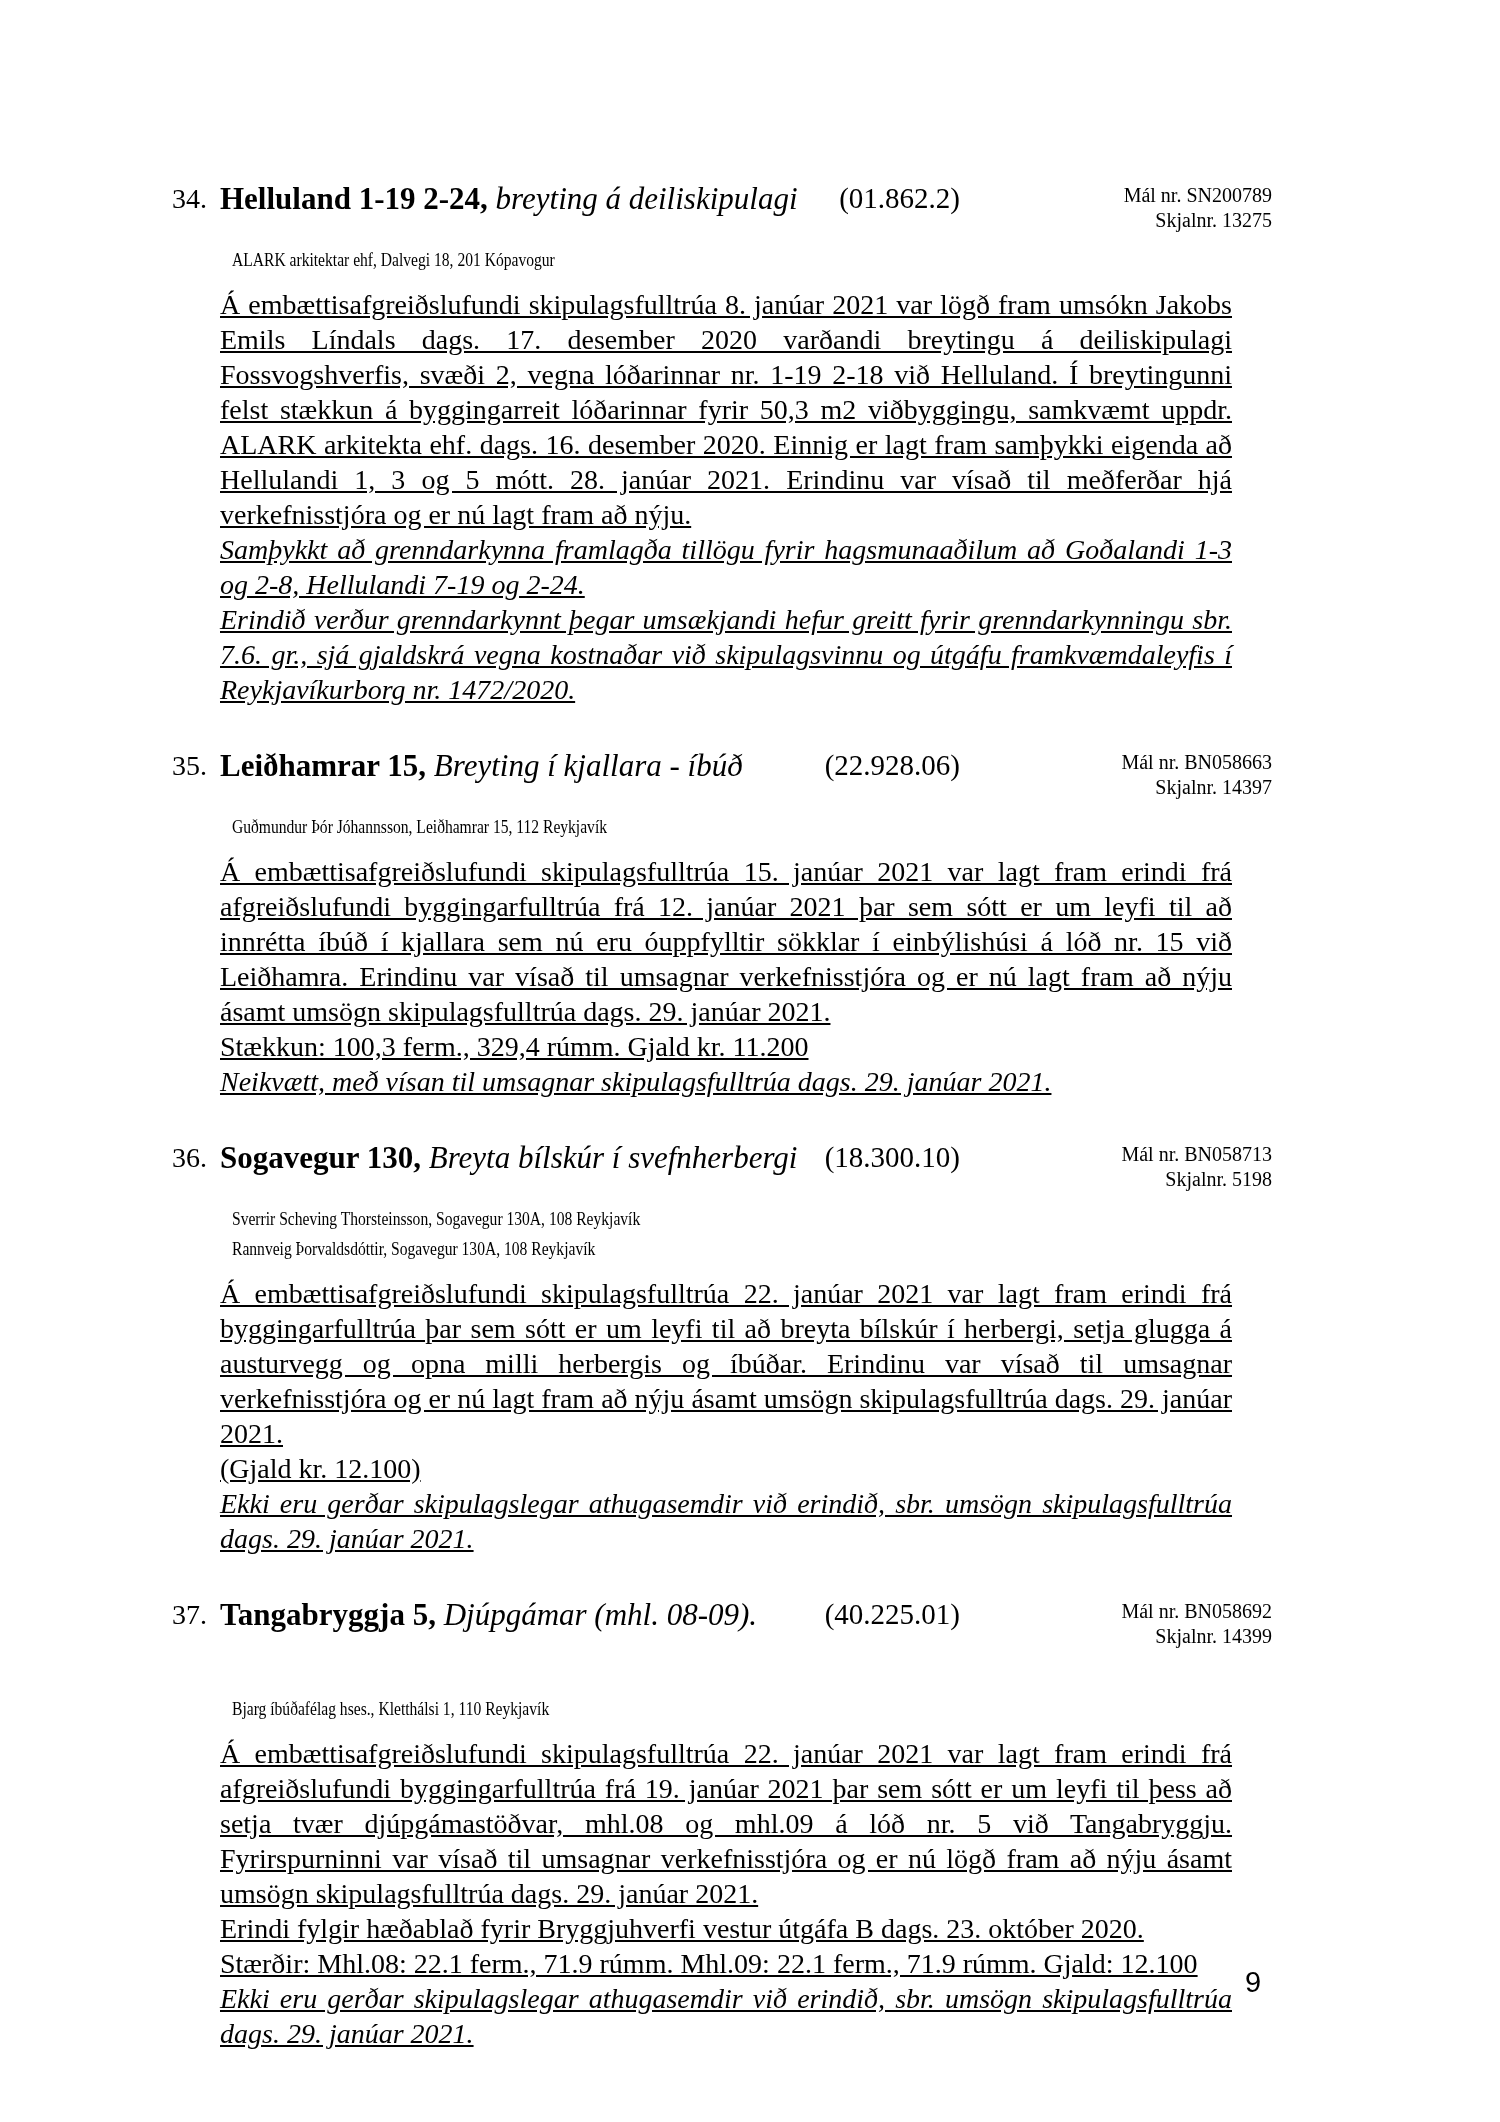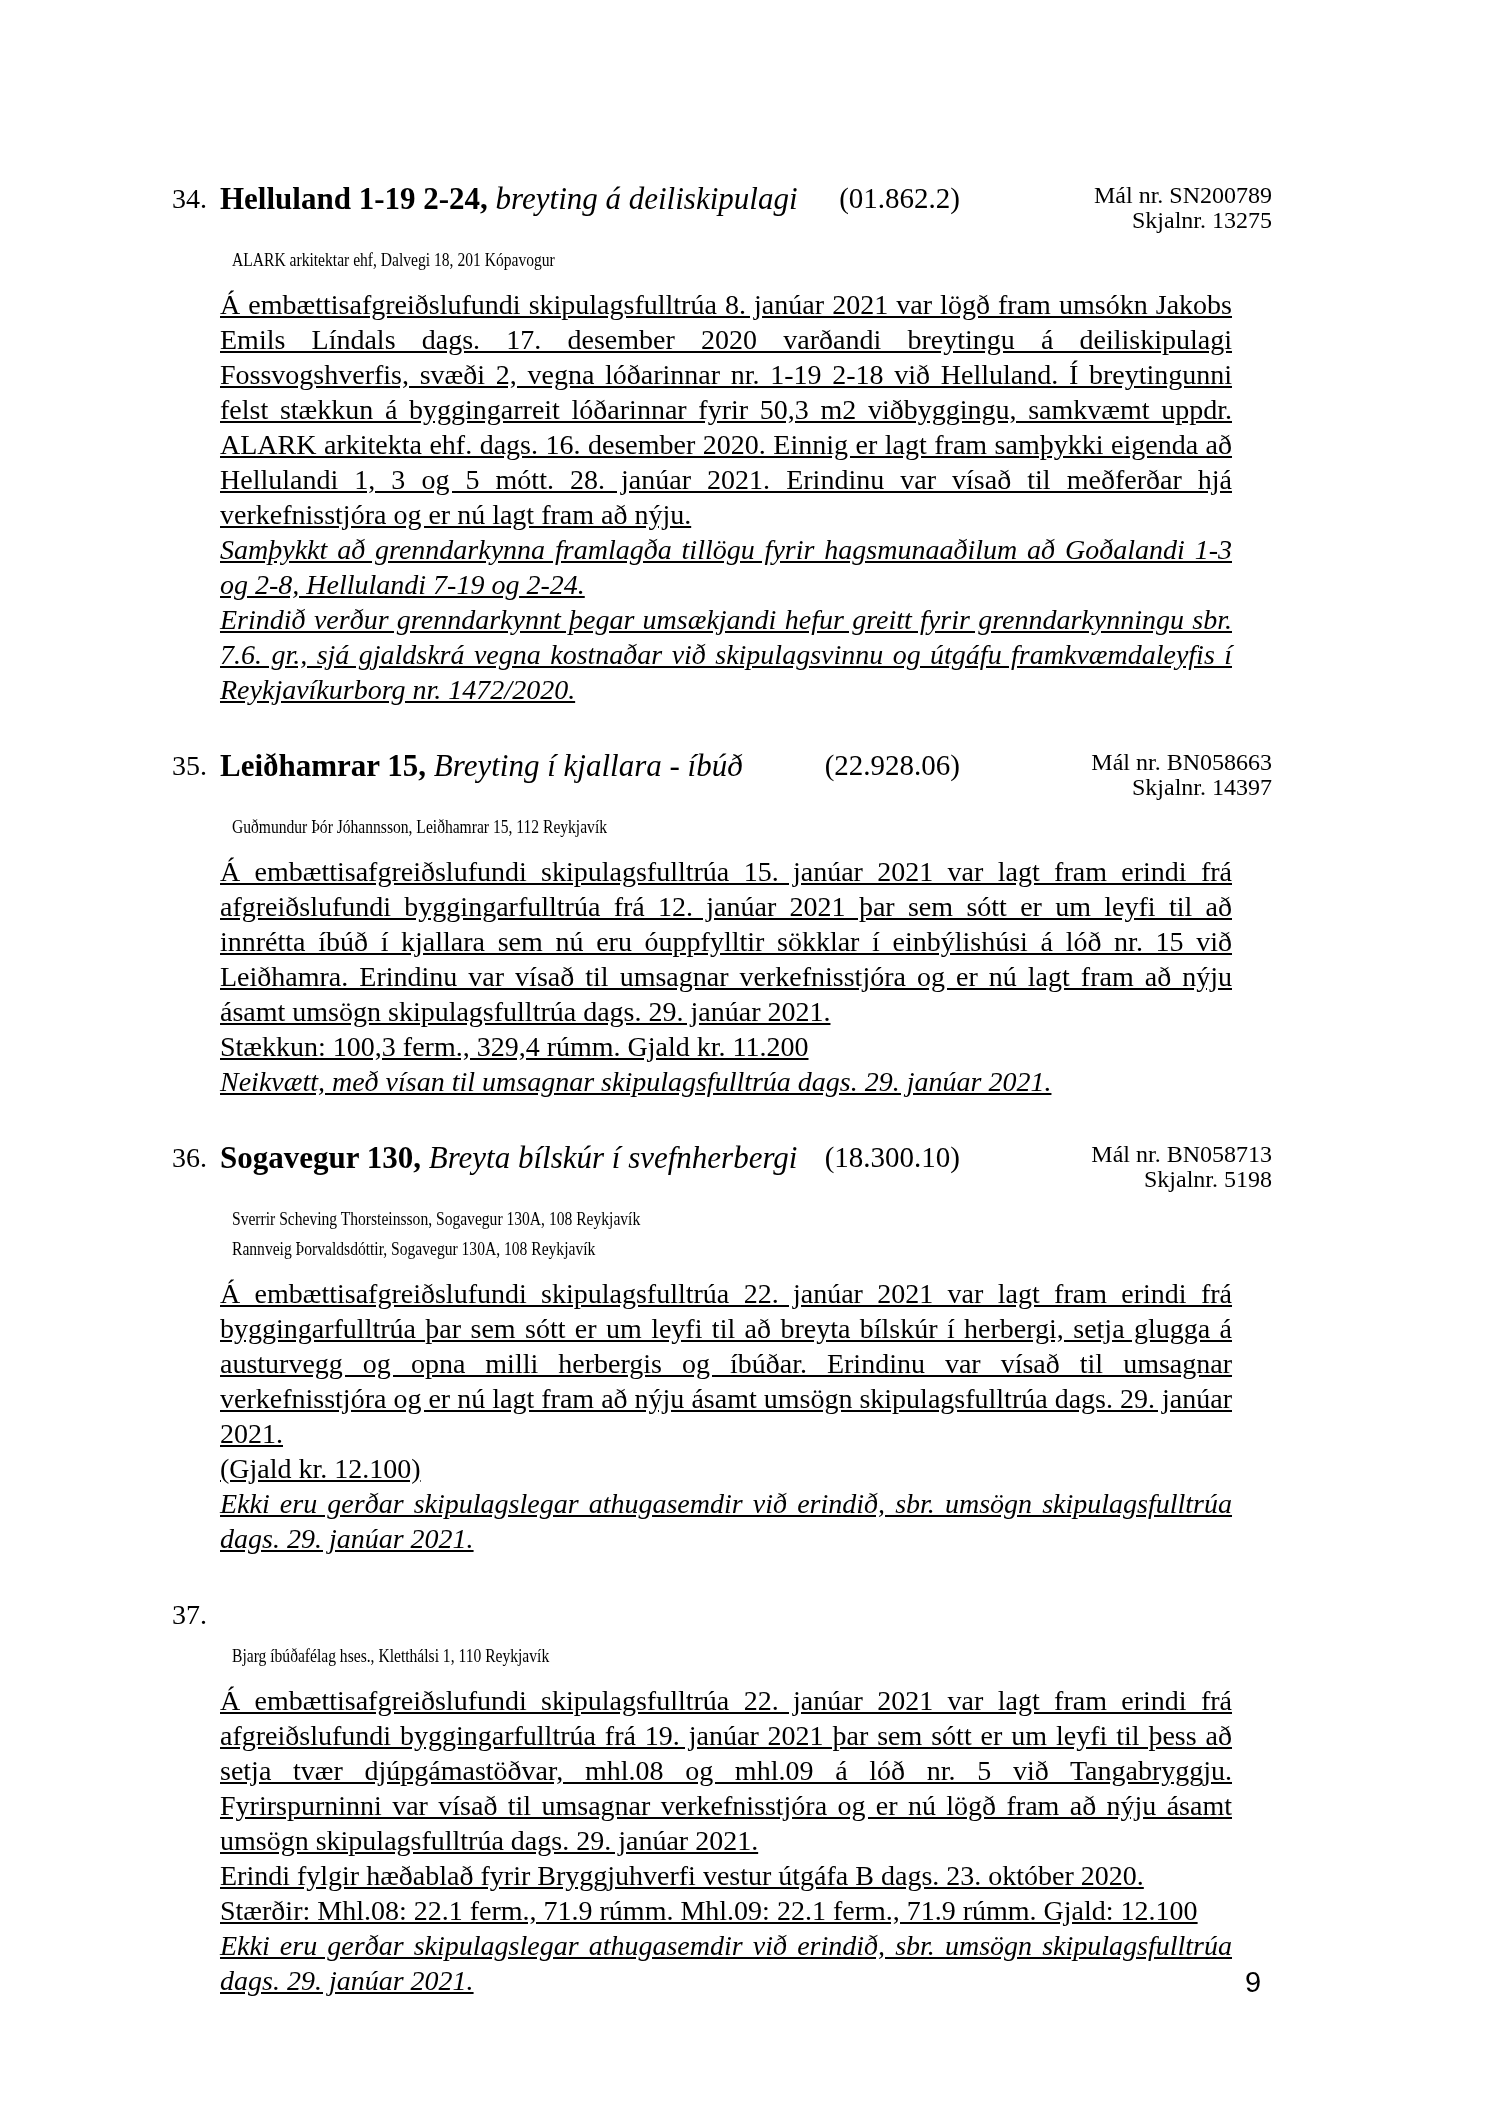--- a/index.html
+++ b/index.html
@@ -40,21 +40,21 @@
     flex: 0 0 160px;
     width: 160px;
     text-align: right;
     font-size: 29px;
     line-height: 37px;
     white-space: nowrap;
   }
   .case-block {
     flex: 1;
     text-align: right;
-    font-size: 24px;
+    font-size: 20px;
     line-height: 25px;
     padding-top: 3px;
     white-space: nowrap;
   }
   .applicants { margin: 12px; }
   .applicant {
     font-size: 19px;
     line-height: 30px;
     transform: scaleX(0.82);
     transform-origin: left center;
@@ -161,20 +161,31 @@
               <div class="para italic">Ekki eru gerðar skipulagslegar athugasemdir við erindið, sbr. umsögn skipulagsfulltrúa dags. 29. janúar 2021.</div>
             </div>
       </div>
     </div>
   </section>
 
   <section class="item">
     <div class="item-row">
       <div class="num-col">37.</div>
       <div class="content-col">
+        <div class="header-row">
+          <div class="title-block">
+            <span class="title-bold">Tangabryggja 5,</span>
+            <span class="title-italic">Djúpgámar (mhl. 08-09).</span>
+          </div>
+          <div class="ref-col">(40.225.01)</div>
+          <div class="case-block">
+            <div>Mál nr. BN058692</div>
+            <div>Skjalnr. 14399</div>
+          </div>
+        </div>
             <div class="blank-line"></div>
         <div class="applicants">
               <div class="applicant">Bjarg íbúðafélag hses., Kletthálsi 1, 110 Reykjavík</div>
             </div>
         <div class="paragraphs">
               <div class="para normal">Á embættisafgreiðslufundi skipulagsfulltrúa 22. janúar 2021 var lagt fram erindi frá afgreiðslufundi byggingarfulltrúa frá 19. janúar 2021 þar sem sótt er um leyfi til þess að setja tvær djúpgámastöðvar, mhl.08 og mhl.09 á lóð nr. 5 við Tangabryggju. Fyrirspurninni var vísað til umsagnar verkefnisstjóra og er nú lögð fram að nýju ásamt umsögn skipulagsfulltrúa dags. 29. janúar 2021.</div>
               <div class="para normal">Erindi fylgir hæðablað fyrir Bryggjuhverfi vestur útgáfa B dags. 23. október 2020.</div>
               <div class="para normal">Stærðir: Mhl.08: 22.1 ferm., 71.9 rúmm. Mhl.09: 22.1 ferm., 71.9 rúmm. Gjald: 12.100</div>
               <div class="para italic">Ekki eru gerðar skipulagslegar athugasemdir við erindið, sbr. umsögn skipulagsfulltrúa dags. 29. janúar 2021.</div>
             </div>

